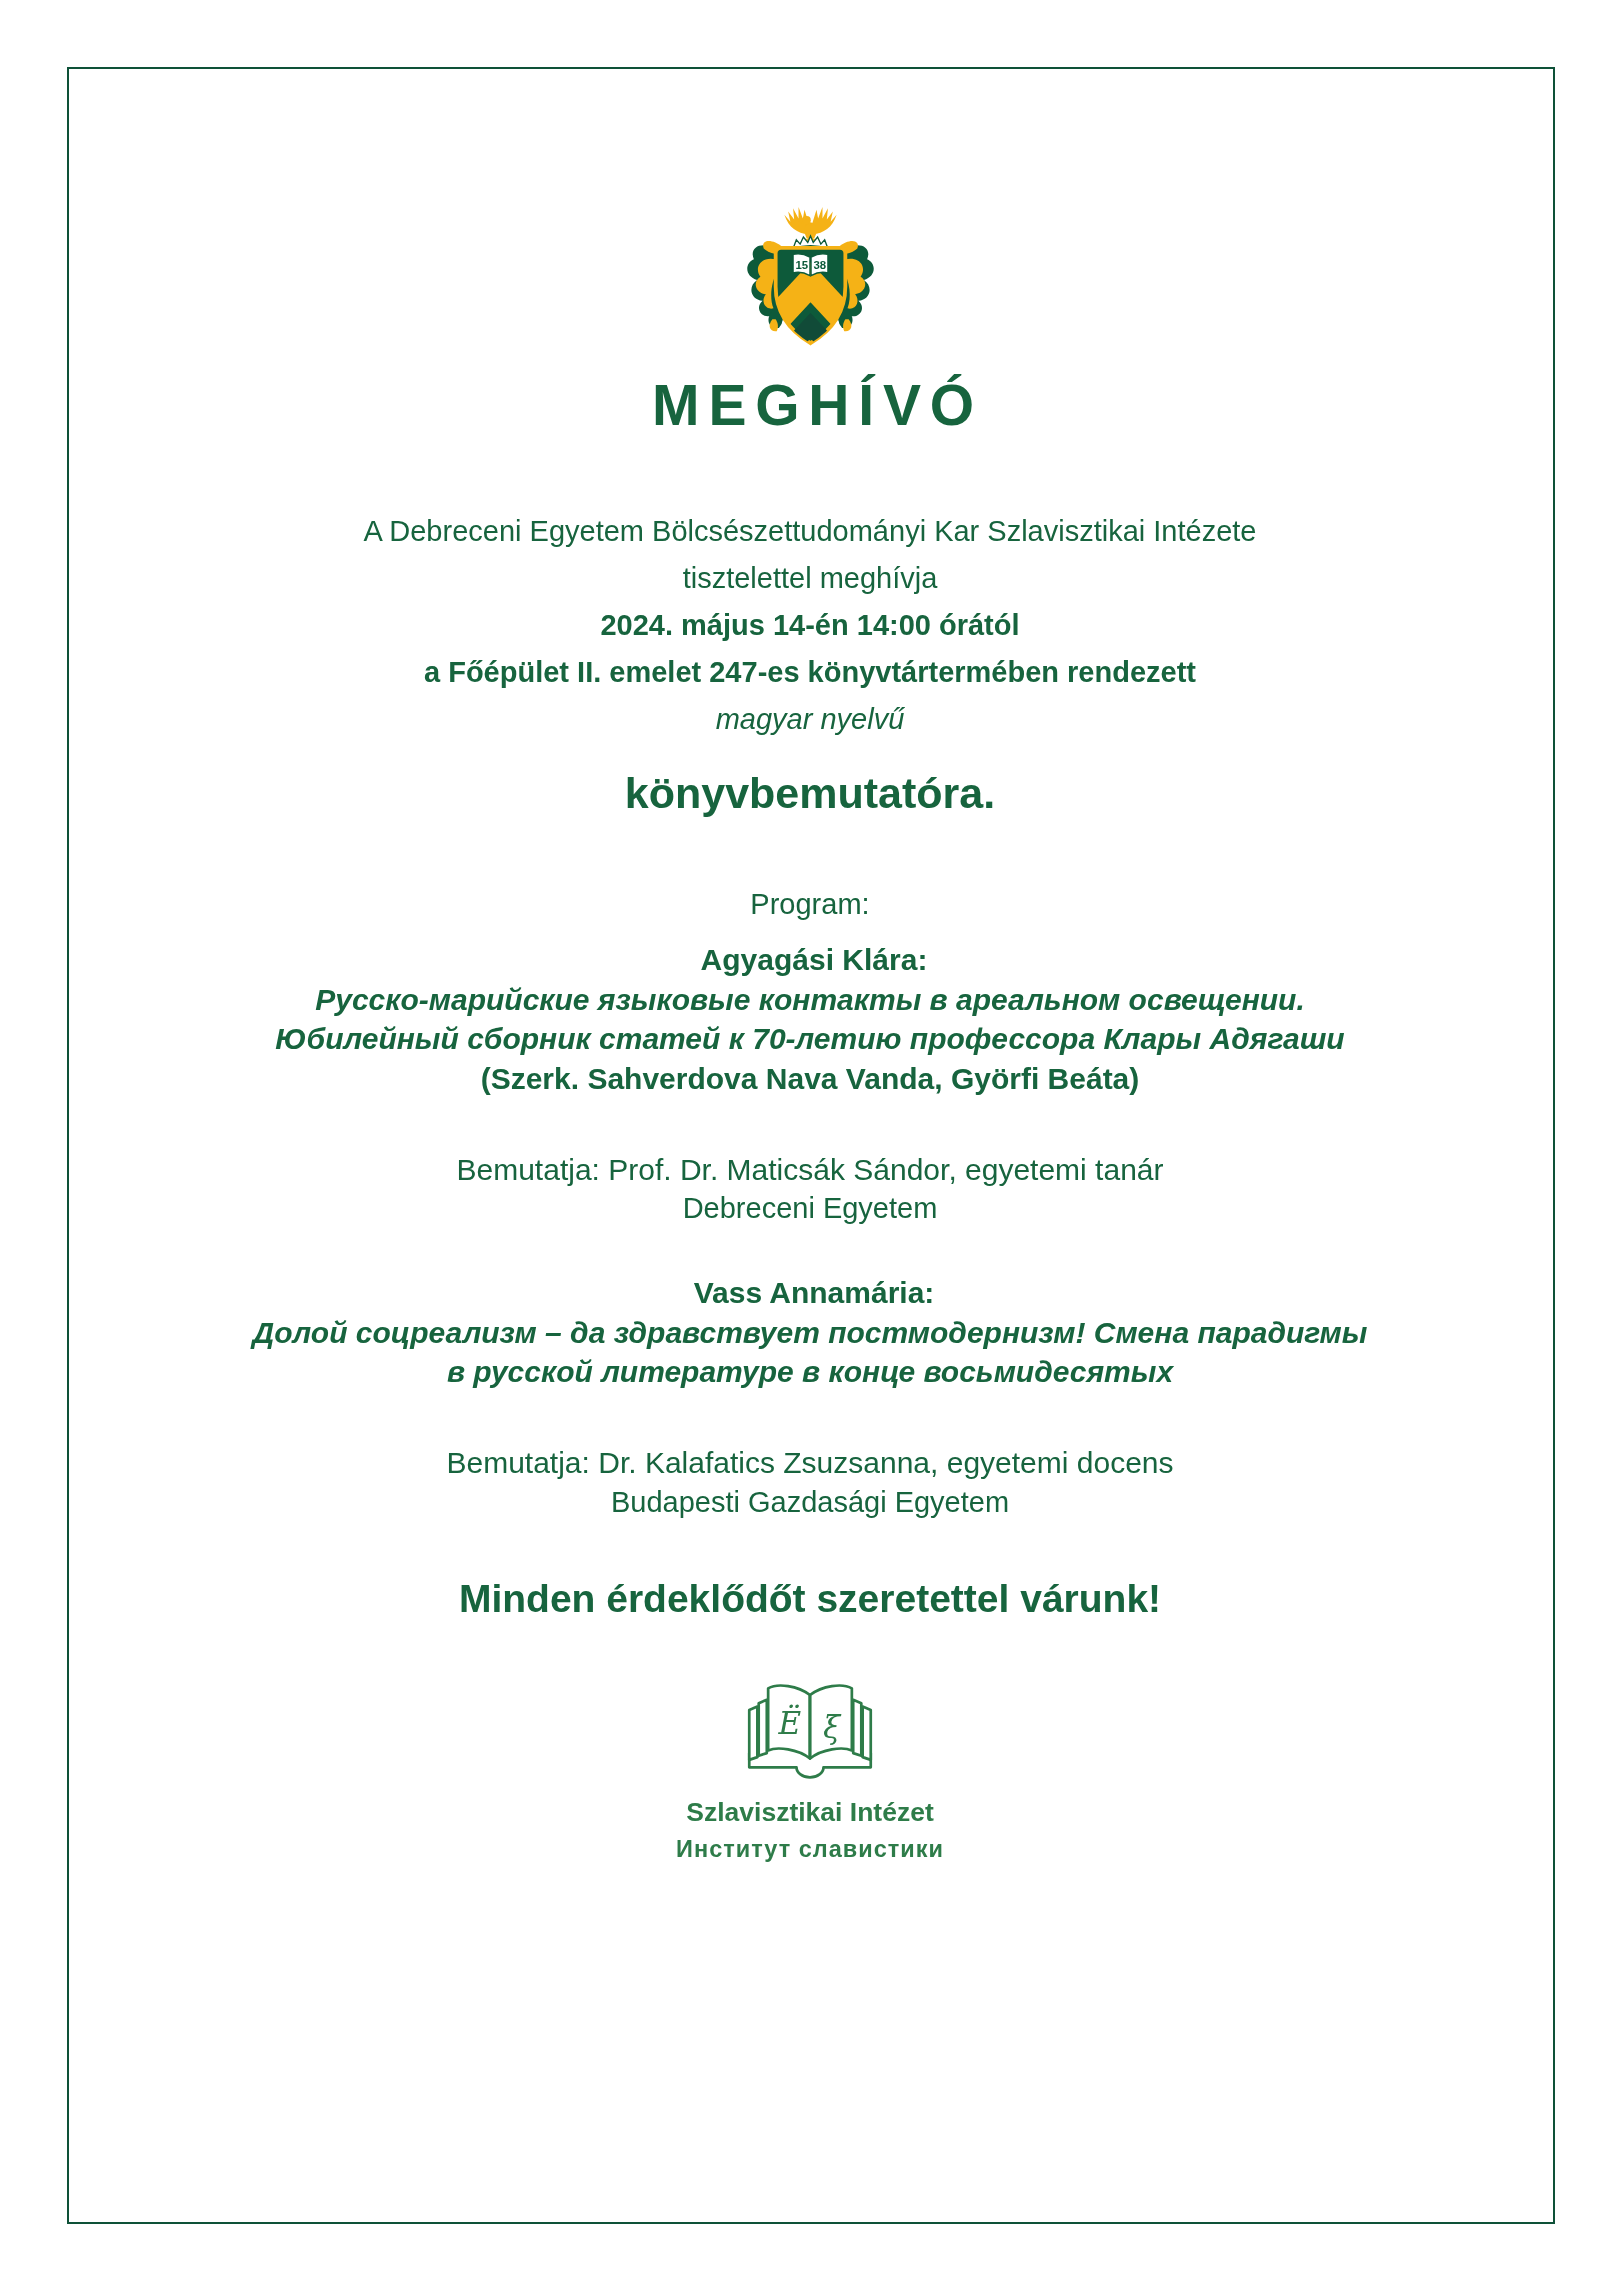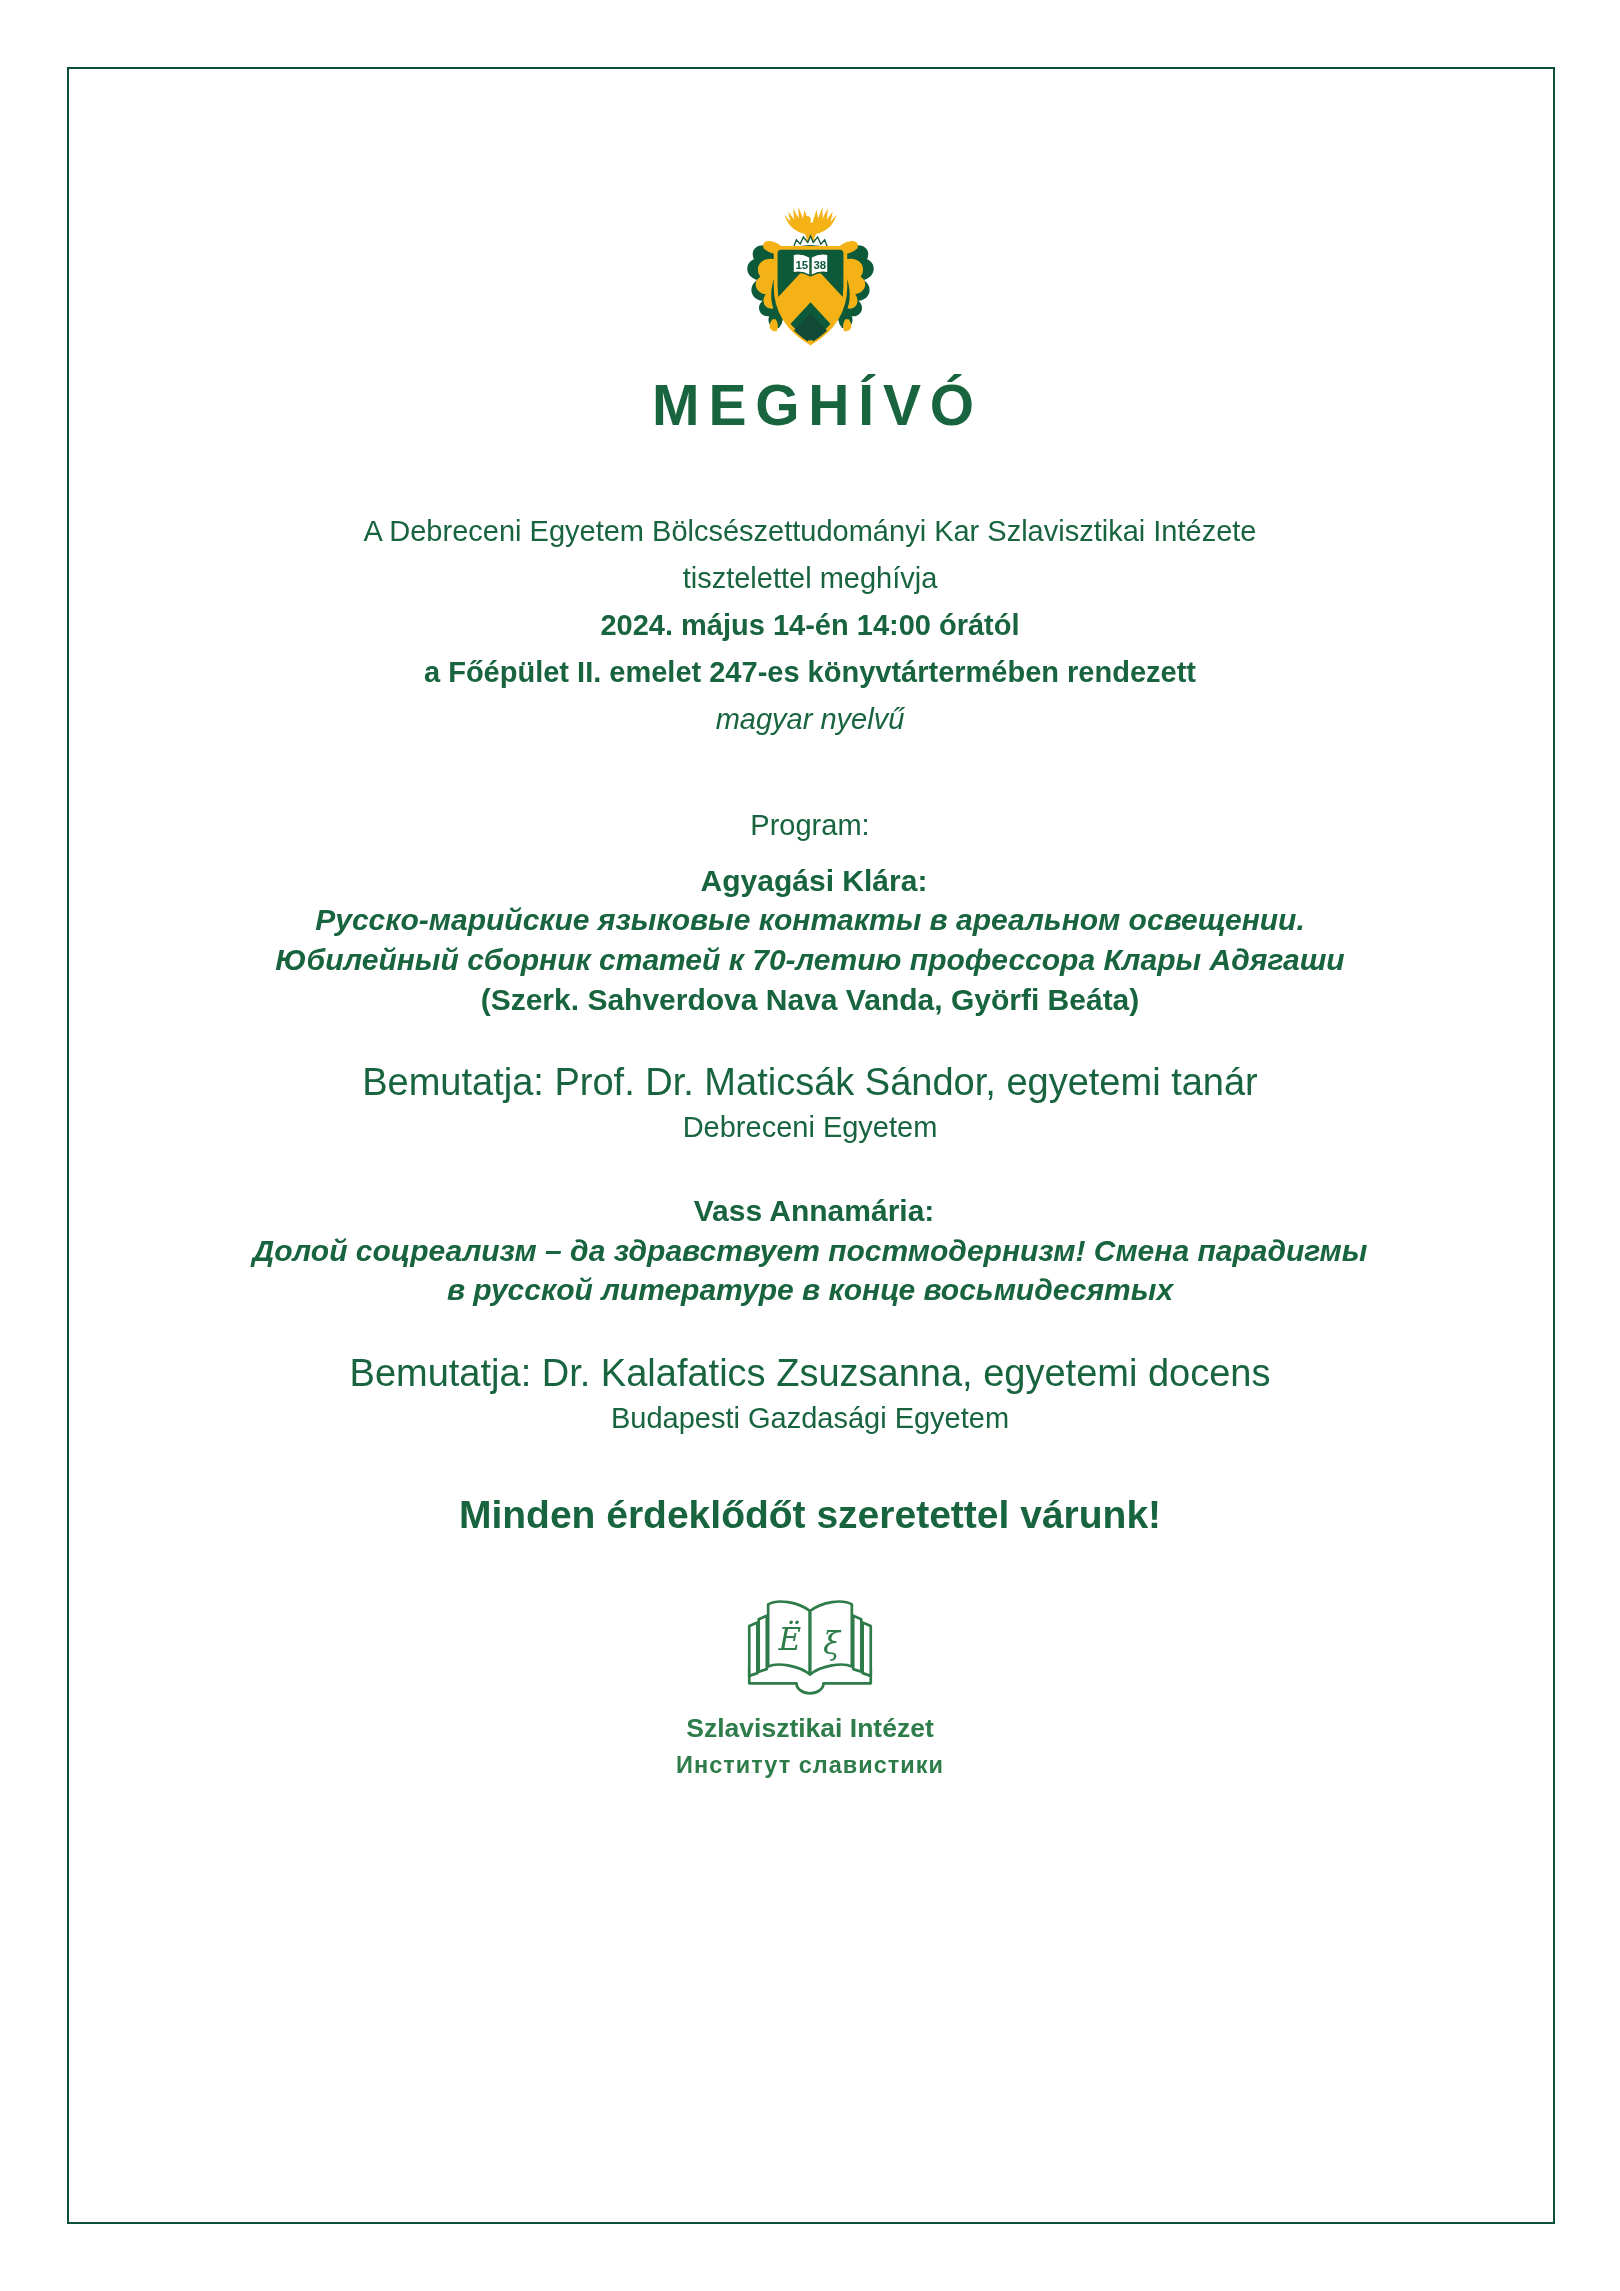--- a/index.html
+++ b/index.html
@@ -12,21 +12,21 @@
   .intro{margin-top:69px;}
   .intro p{margin:0;font-size:29px;line-height:47px;}
   .b{font-weight:bold;}
   .i{font-style:italic;}
   .event{margin:23.5px 0 0;font-size:43px;font-weight:bold;line-height:1.3;}
   .program-heading{margin:63px 0 0;font-size:29px;line-height:1.35;}
   .author{margin:15.7px 0 0;font-size:30px;font-weight:bold;line-height:1.32;padding-left:8px;}
   .worktitle{margin:0;font-size:30px;font-weight:bold;font-style:italic;line-height:1.32;}
   .worktitle.gap{margin-top:9.8px;}
   .editors{margin:0;font-size:30px;font-weight:bold;line-height:1.32;}
-  .presenter{margin:38px 0 0;font-size:38px;line-height:1.33;}
+  .presenter{margin:51px 0 0;font-size:30px;line-height:1.33;}
   .affiliation{margin:0;font-size:29px;line-height:1.33;}
   .item-2 .author{margin-top:51px;}
   .item-3 .author{margin-top:45px;}
   .closing{margin:53px 0 0;font-size:39px;font-weight:bold;line-height:1.3;}
   .logo{margin:43px auto 0;width:162px;height:127px;}
   .logo svg{display:block;width:100%;height:100%;}
   .caption-hu{margin:2px 0 0;font-size:26.5px;font-weight:600;color:#2E7C49;line-height:1.2;}
   .caption-ru{margin:5.9px 0 0;font-size:23.5px;font-weight:700;letter-spacing:1px;color:#2E7C49;line-height:1.2;}
 </style>
 </head>
@@ -92,20 +92,21 @@
 
   <h1 class="title">MEGHÍVÓ</h1>
 
   <div class="intro">
     <p>A Debreceni Egyetem Bölcsészettudományi Kar Szlavisztikai Intézete</p>
     <p>tisztelettel meghívja</p>
     <p class="b">2024. május 14-én 14:00 órától</p>
     <p class="b">a Főépület II. emelet 247-es könyvtártermében rendezett</p>
     <p class="i">magyar nyelvű</p>
   </div>
+  <p class="event">könyvbemutatóra.</p>
 
   <p class="program-heading">Program:</p>
 
   <div class="item item-1">
     <p class="author">Agyagási Klára:</p>
     <p class="worktitle">Русско-марийские языковые контакты в ареальном освещении.</p>
     <p class="worktitle">Юбилейный сборник статей к 70-летию профессора Клары Адягаши</p>
     <p class="editors">(Szerk. Sahverdova Nava Vanda, Györfi Beáta)</p>
     <p class="presenter">Bemutatja: Prof. Dr. Maticsák Sándor, egyetemi tanár</p>
     <p class="affiliation">Debreceni Egyetem</p>

